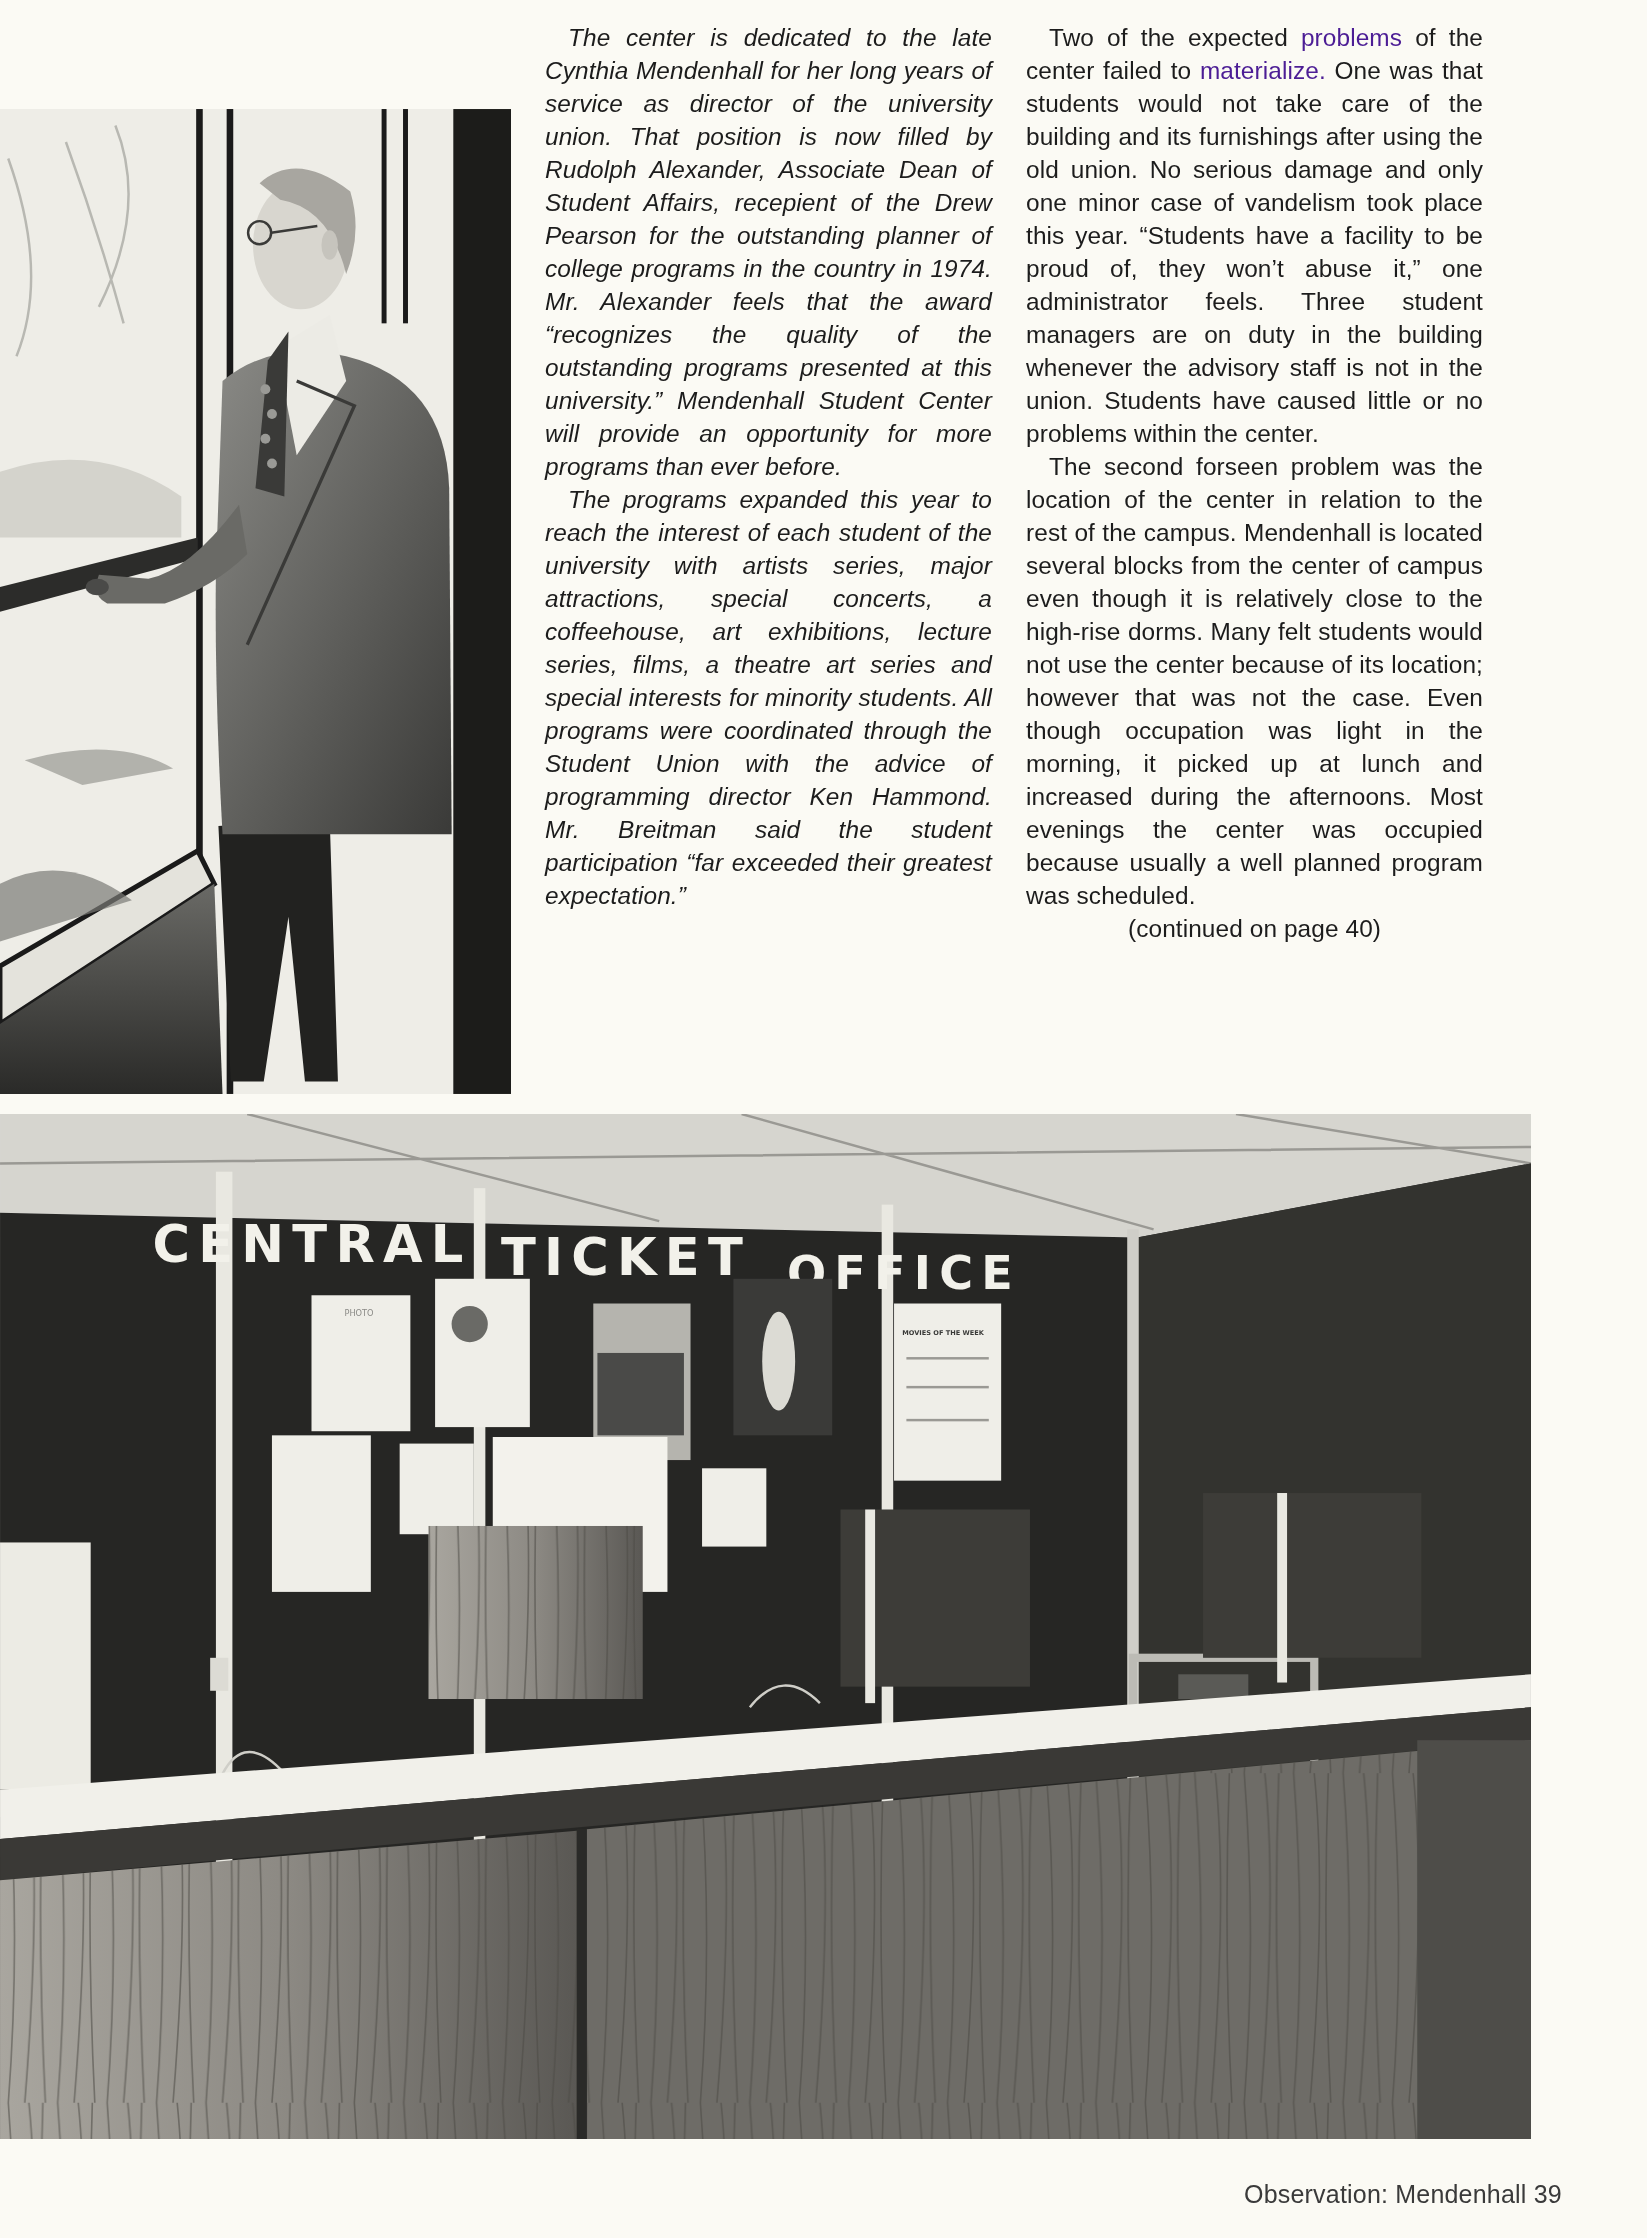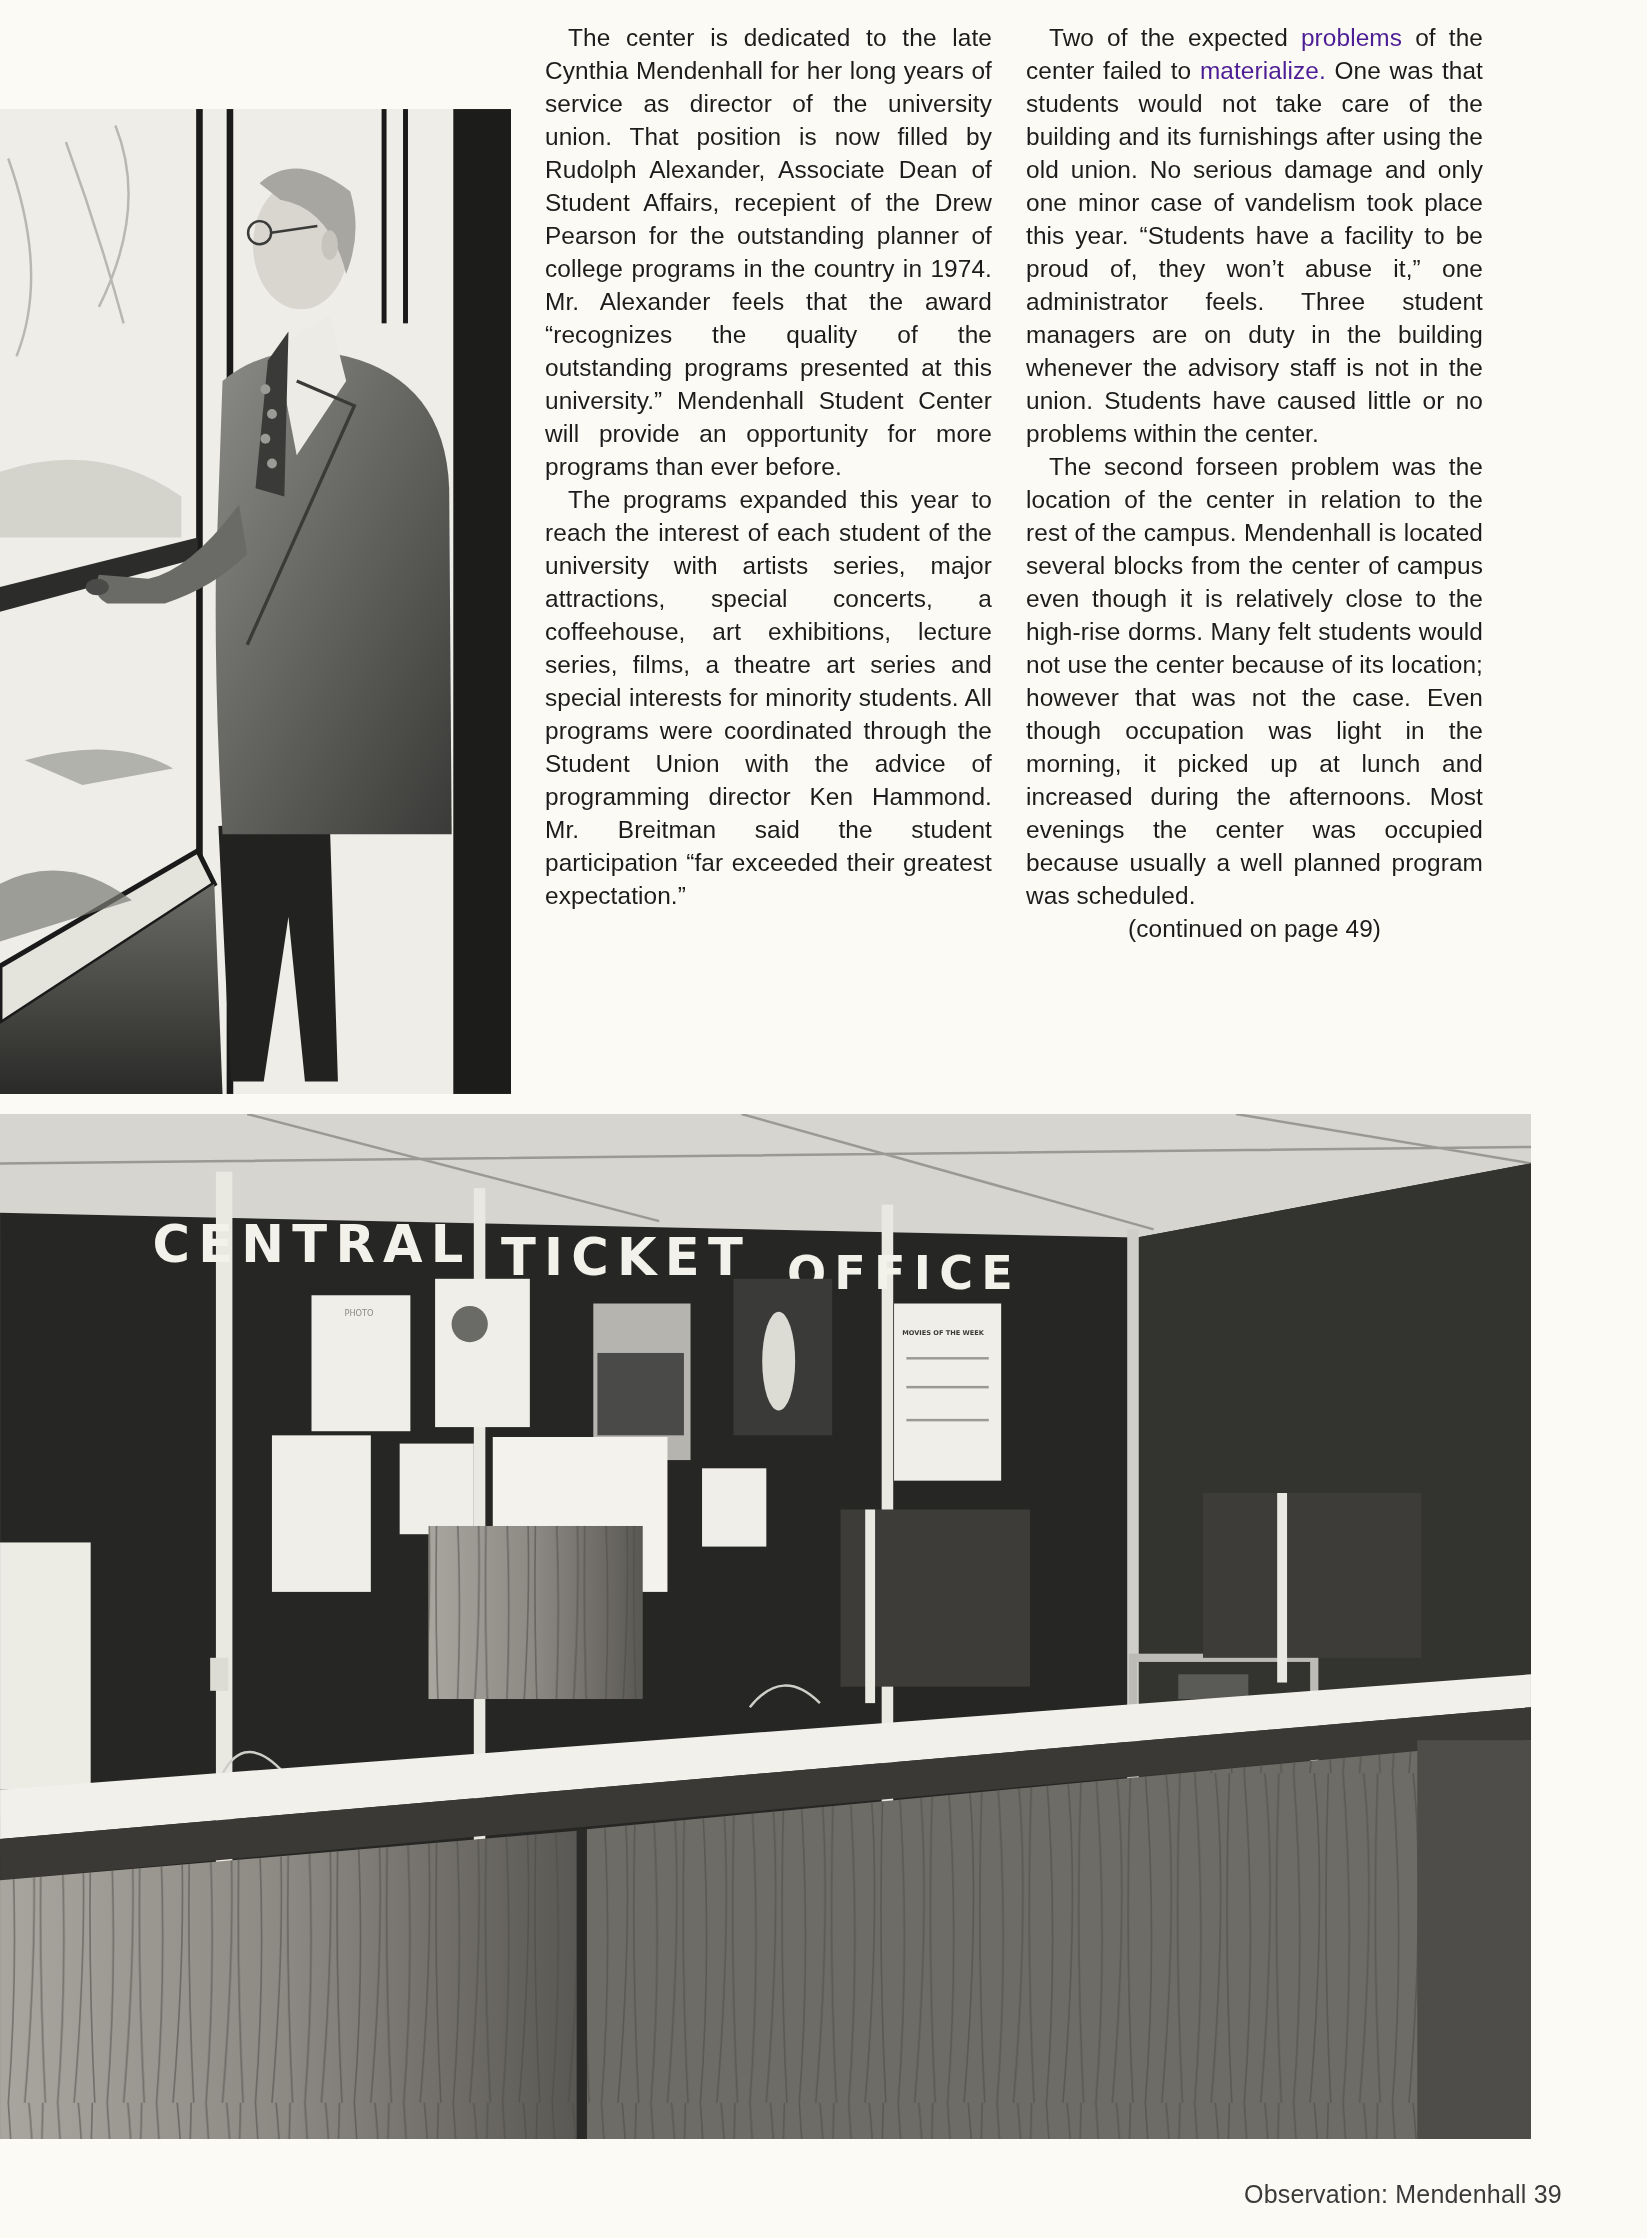--- a/index.html
+++ b/index.html
@@ -10,21 +10,21 @@
       color: #1c1c1c;
     }
     
     .col {
       position: absolute; top: 21.4px;
       font-size: 24.4px; line-height: 33px;
       text-align: justify; hyphens: none;
       letter-spacing: 0.1px;
     }
     .col p { margin: 0; text-indent: 23px; }
-    #col1 { left: 545px; width: 447px; }
+    #col1 { left: 545px; width: 447px; font-style: italic; }
     #col2 { left: 1026px; width: 457px; }
     .continued { text-align: center; text-indent: 0 !important; }
     .faded { color: #4c1d95; }
 
     
     #photo-portrait {
       position: absolute; left: 0; top: 109px; width: 511px; height: 985px;
       overflow: hidden; background: #f2f1ec;
     }
     #photo-ticket {
@@ -103,21 +103,21 @@
 </div>
 
 <div id="col1" class="col">
   <p>The center is dedicated to the late Cynthia Mendenhall for her long years of service as director of the university union. That position is now filled by Rudolph Alexander, Associate Dean of Student Affairs, recepient of the Drew Pearson for the outstanding planner of college programs in the country in 1974. Mr. Alexander feels that the award “recognizes the quality of the outstanding programs presented at this university.” Mendenhall Student Center will provide an opportunity for more programs than ever before.</p>
   <p>The programs expanded this year to reach the interest of each student of the university with artists series, major attractions, special concerts, a coffeehouse, art exhibitions, lecture series, films, a theatre art series and special interests for minority students. All programs were coordinated through the Student Union with the advice of programming director Ken Hammond. Mr. Breitman said the student participation “far exceeded their greatest expectation.”</p>
 </div>
 
 <div id="col2" class="col">
   <p><span>Two of the expected </span><span class="faded">problems</span><span> of the center failed to </span><span class="faded">materialize.</span><span> One was that students would not take care of the building and its furnishings after using the old union. No serious damage and only one minor case of vandelism took place this year. “Students have a facility to be proud of, they won’t abuse it,” one administrator feels. Three student managers are on duty in the building whenever the advisory staff is not in the union. Students have caused little or no problems within the center.</span></p>
   <p>The second forseen problem was the location of the center in relation to the rest of the campus. Mendenhall is located several blocks from the center of campus even though it is relatively close to the high-rise dorms. Many felt students would not use the center because of its location; however that was not the case. Even though occupation was light in the morning, it picked up at lunch and increased during the afternoons. Most evenings the center was occupied because usually a well planned program was scheduled.</p>
-  <p class="continued">(continued on page 49)</p>
+  <p class="continued">(continued on page 40)</p>
 </div>
 
 <div id="photo-ticket">
   <svg width="1531" height="1025" viewBox="0 0 1858 1244">
     <defs>
       <linearGradient id="woodG" x1="0" y1="0" x2="1" y2="0">
         <stop offset="0" stop-color="#a9a69f"></stop>
         <stop offset="0.5" stop-color="#8c8983"></stop>
         <stop offset="1" stop-color="#5a5854"></stop>
       </linearGradient>

